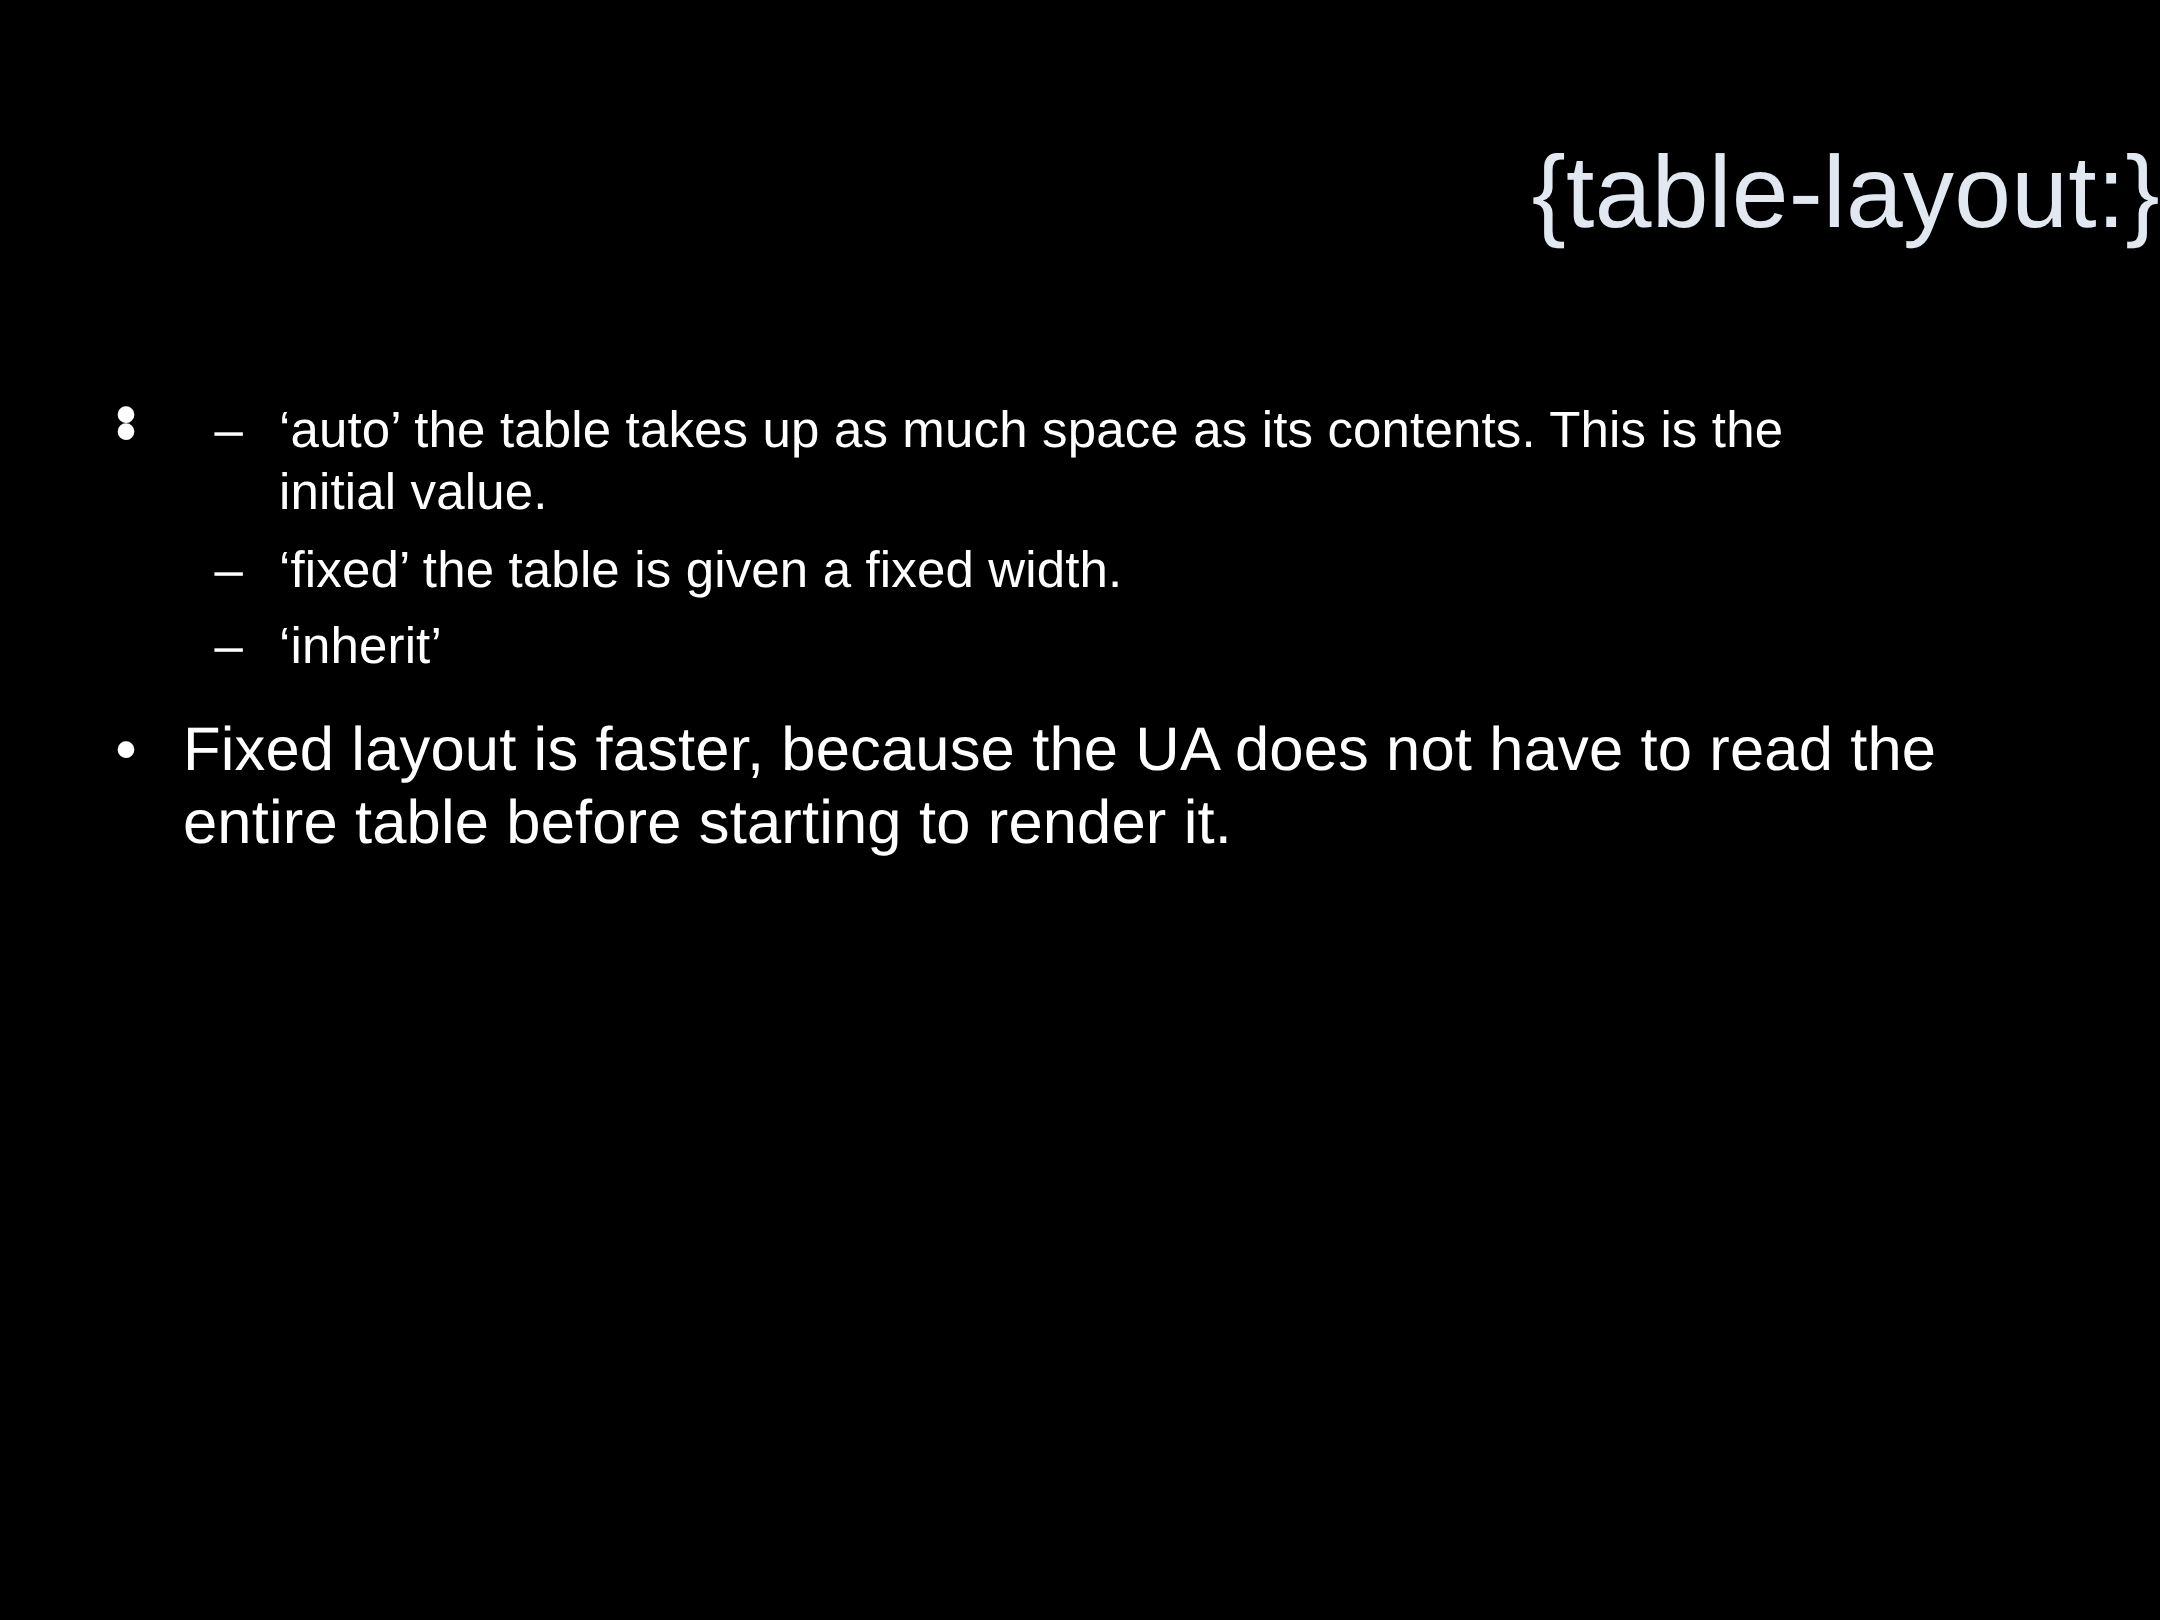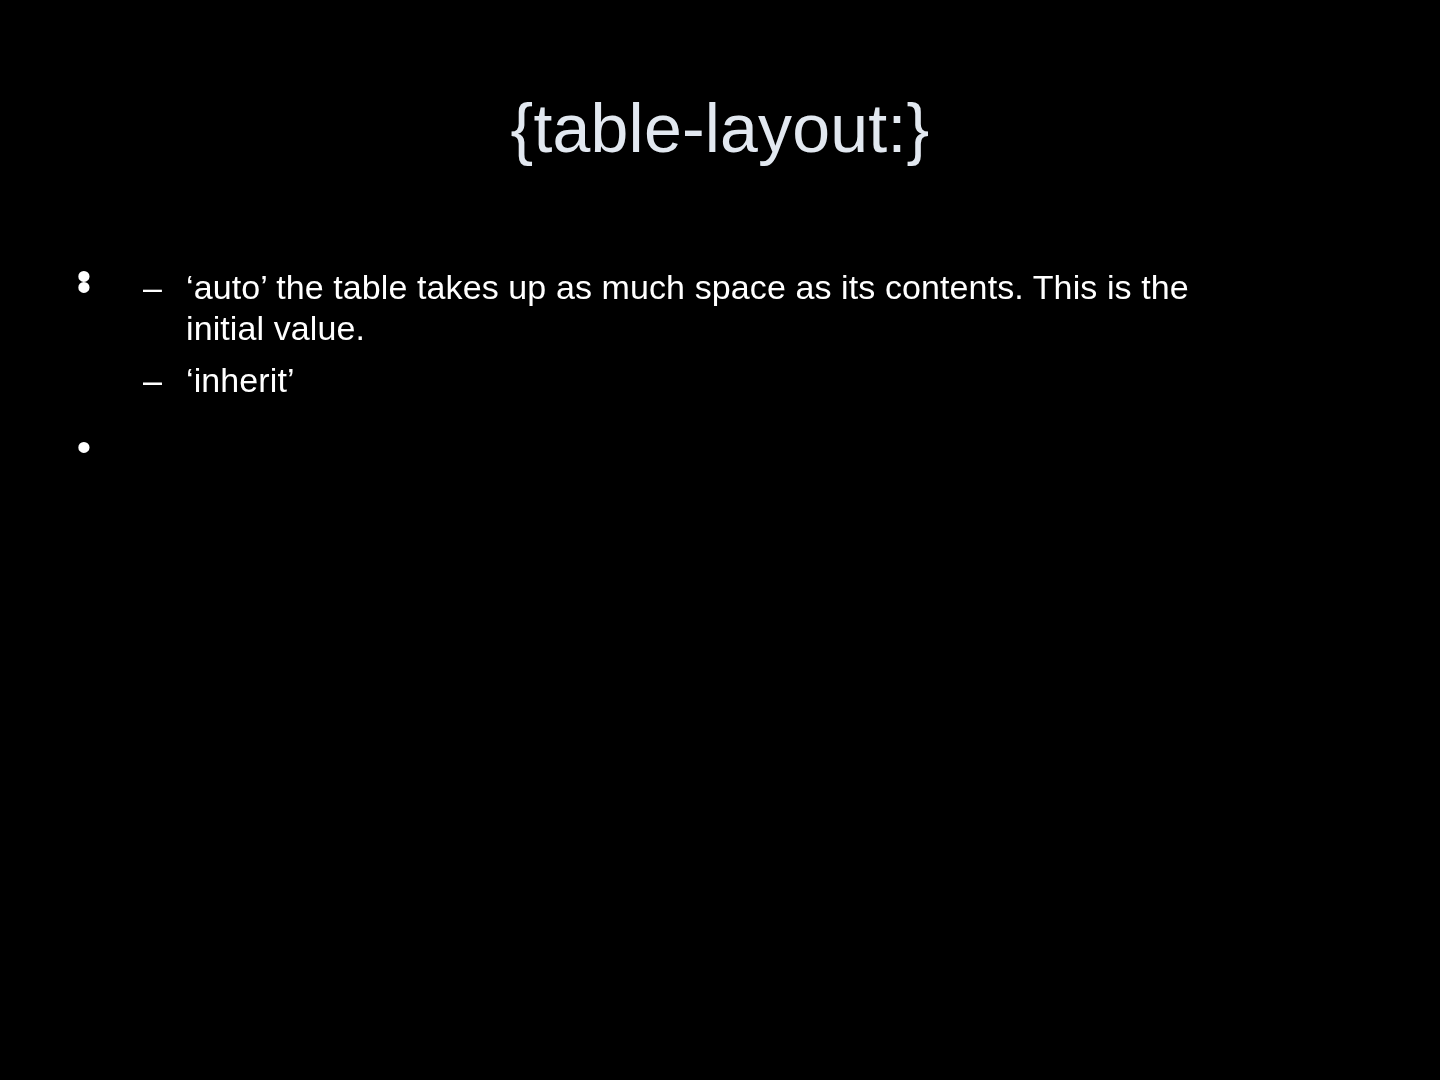--- a/index.html
+++ b/index.html
@@ -23,21 +23,21 @@
     background: #000000;
     box-sizing: border-box;
   }
 
   
   #slide-title {
     position: absolute;
     left: 0;
     top: 92px;
     width: 1440px;
-    text-align: center;
+    text-align: right;
     color: #e2e8f0;
     font-size: 68px;
     line-height: 1.06;
     font-weight: 400;
     letter-spacing: 0.2px;
     white-space: nowrap;
   }
 
   
   #body-content {
@@ -114,27 +114,29 @@
 
     <div class="spacer-sm"></div>
 
     <div class="bullet-l2 wide-2">
       <span class="marker">–</span>
       <span class="text">‘auto’ the table takes up as much space as its contents. This is the initial value.</span>
     </div>
 
     <div class="bullet-l2 wide-2">
       <span class="marker">–</span>
+      <span class="text">‘fixed’ the table is given a fixed width.</span>
     </div>
 
     <div class="bullet-l2 wide-2">
       <span class="marker">–</span>
       <span class="text">‘inherit’</span>
     </div>
 
     <div class="spacer-md"></div>
 
     <div class="bullet-l1 wide-1">
       <span class="marker">•</span>
+      <span class="text">Fixed layout is faster, because the UA does not have to read the entire table before starting to render it.</span>
     </div>
 
   </div>
 </div>
 
 </body></html>

